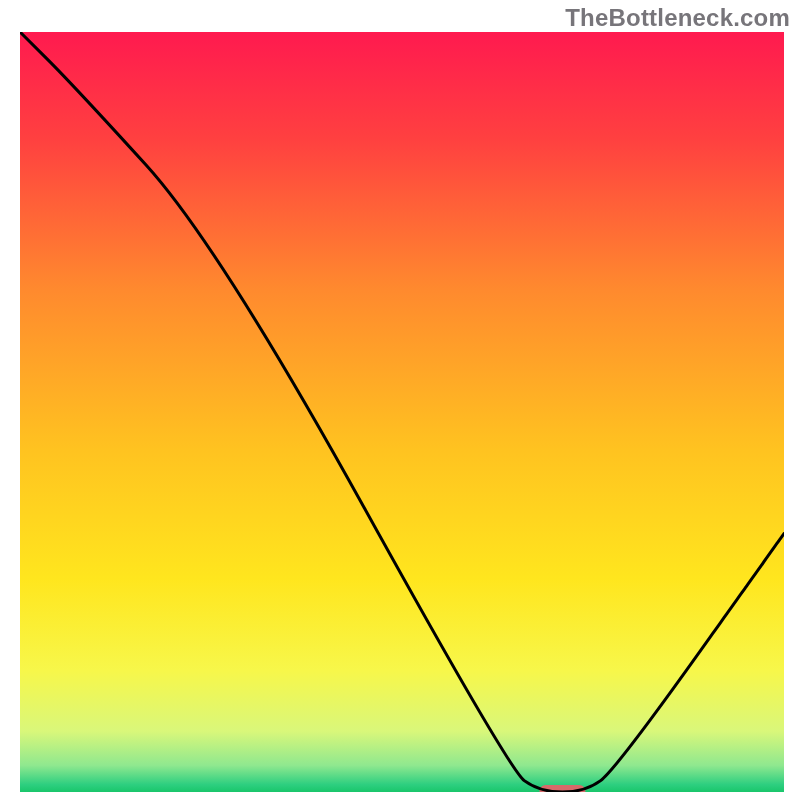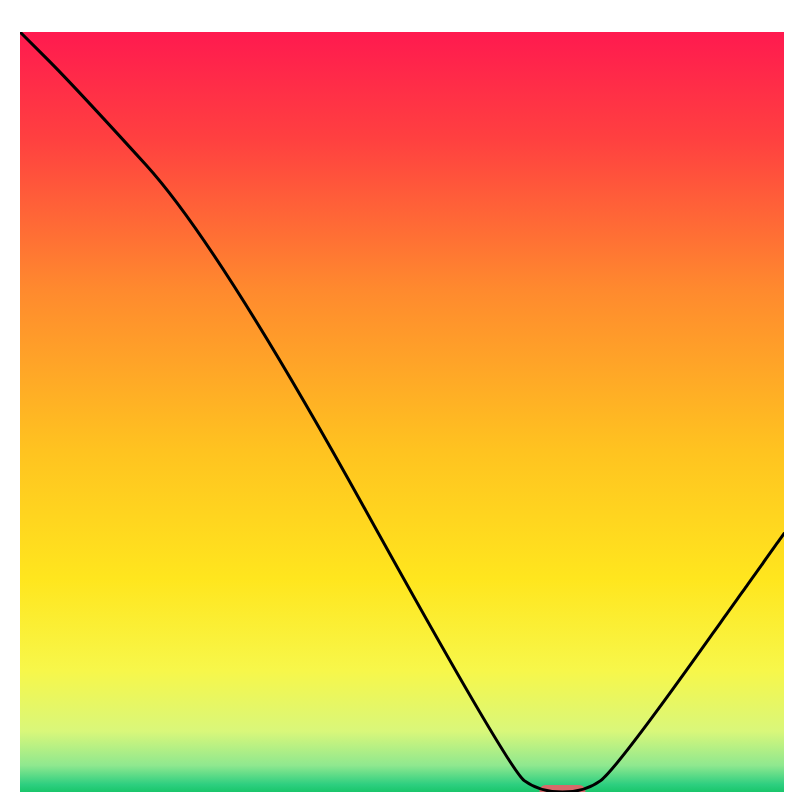--- a/index.html
+++ b/index.html
@@ -32,20 +32,21 @@
     top: 32px;
     width: 764px;
     height: 760px;
   }
   svg { display: block; }
 </style>
 </head>
 <body>
 
 <div class="stage">
+  <div class="watermark">TheBottleneck.com</div>
 
   <div class="plot">
     <svg id="chart-svg" viewBox="0 0 764 760" width="764" height="760">
       <defs>
         <linearGradient id="bg-grad" x1="0" y1="0" x2="0" y2="1">
             <stop offset="0%" stop-color="#ff1a4f"></stop>
             <stop offset="14.000000000000002%" stop-color="#ff4040"></stop>
             <stop offset="34%" stop-color="#ff8a2e"></stop>
             <stop offset="55.00000000000001%" stop-color="#ffc320"></stop>
             <stop offset="72%" stop-color="#ffe61e"></stop>

